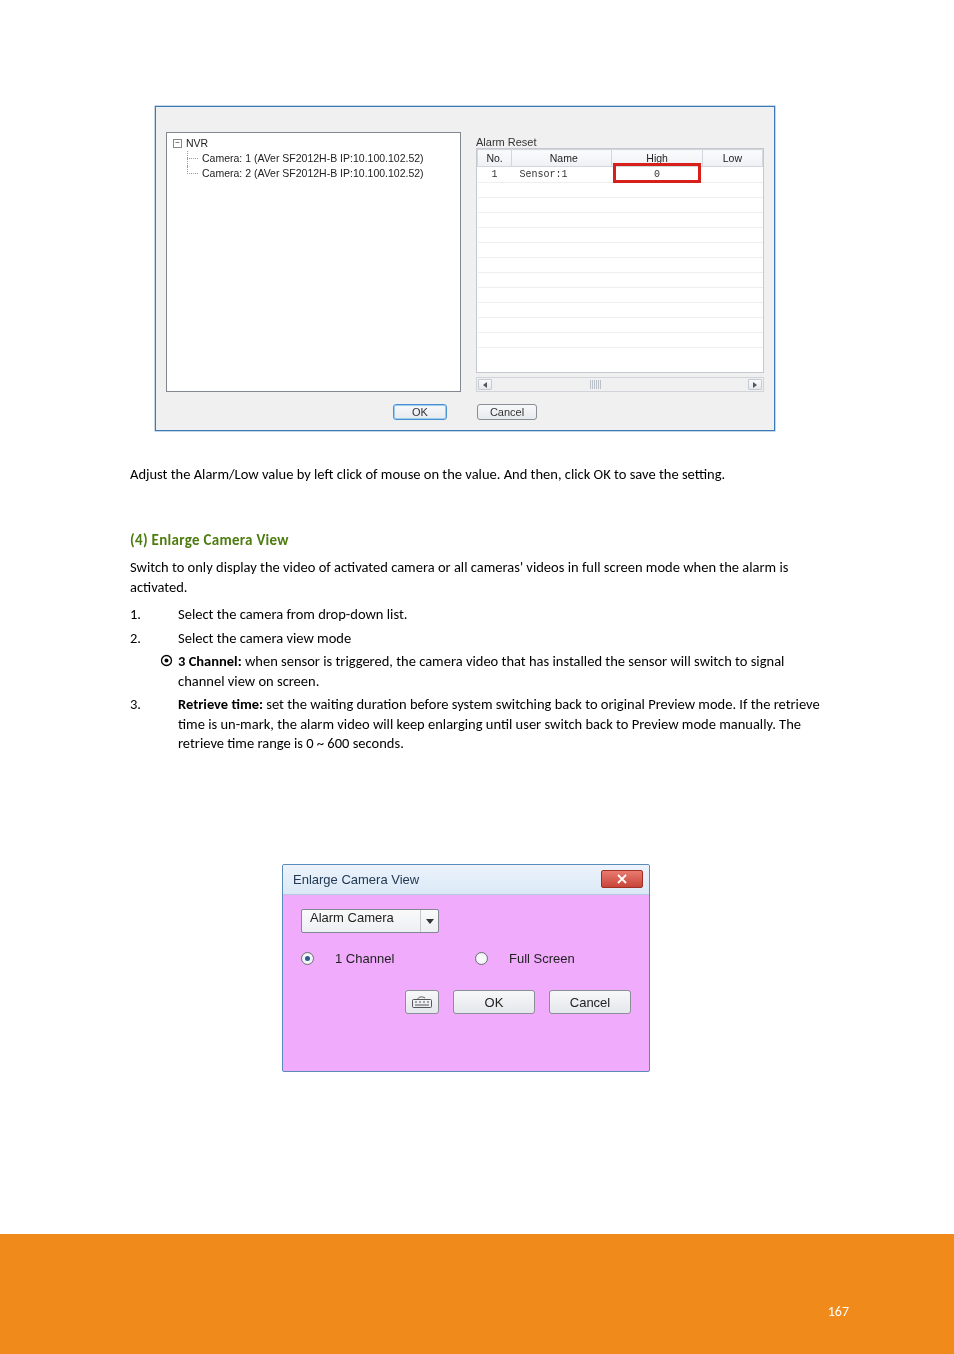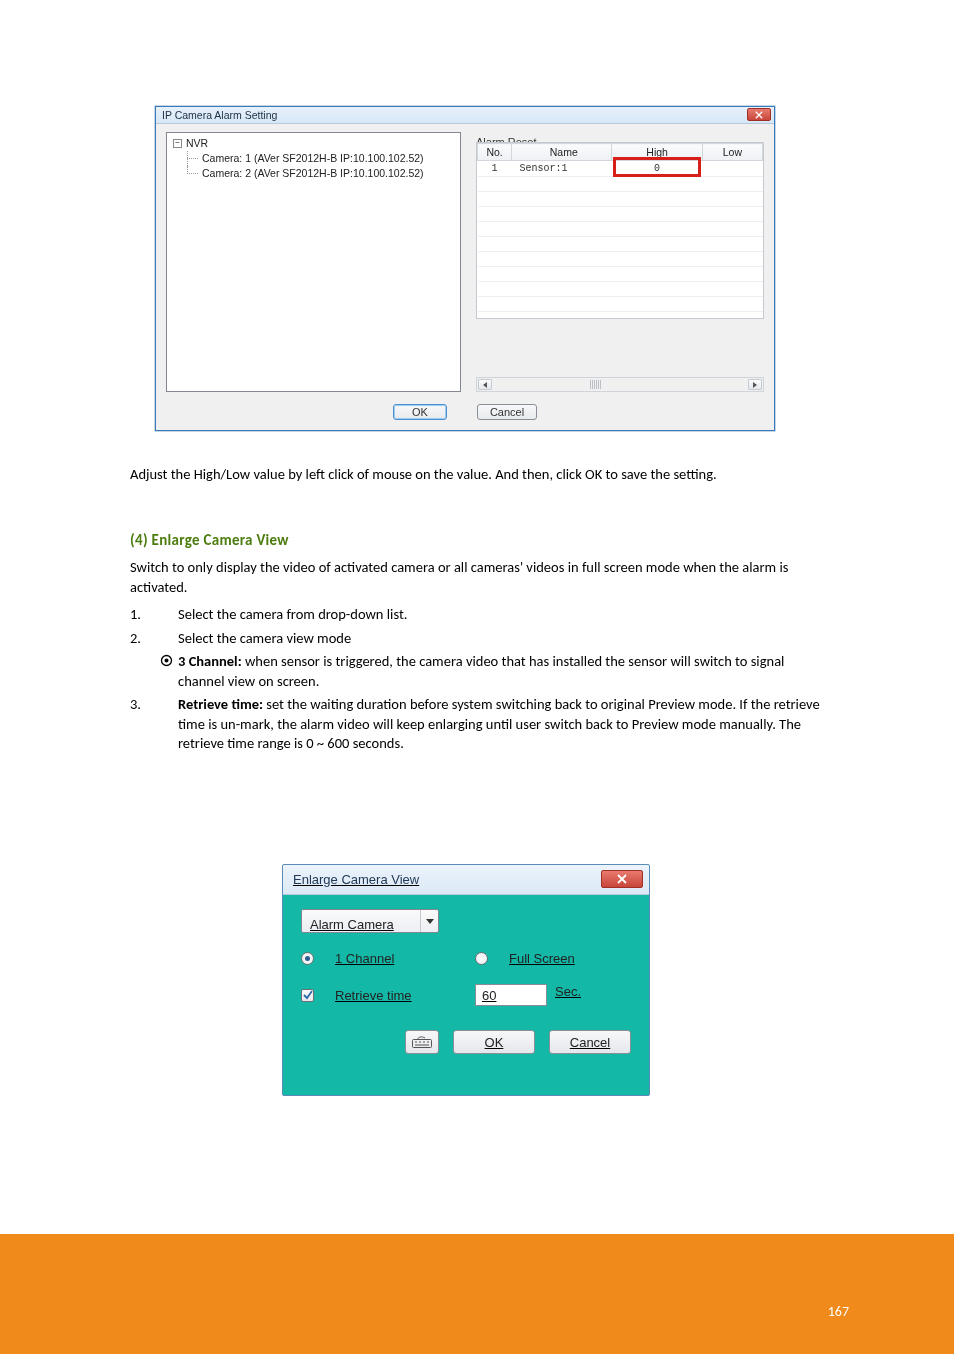--- a/index.html
+++ b/index.html
@@ -105,23 +105,23 @@
   .alarm-reset-label {
     position: absolute;
     left: 320px;
     top: 12px;
     font-size: 11px;
     color: #333;
   }
   .table-panel {
     position: absolute;
     left: 320px;
-    top: 18px;
+    top: 24px;
     width: 288px;
-    height: 177px;
+    height: 225px;
     border: 1px solid #c4c8cf;
     background: #fff;
     overflow: hidden;
   }
   .sensor-table {
     width: 100%;
     border-collapse: collapse;
     font-size: 10.5px;
     font-family: "Segoe UI", Tahoma, sans-serif;
   }
@@ -248,26 +248,25 @@
     width: 13px; height: 13px;
   }
   .bolded { font-weight: bold; }
 
   
   .dialog2 {
     position: absolute;
     left: 282px;
     top: 864px;
     width: 368px;
-    height: 232px;
+    height: 208px;
     border: 1px solid #5b8bb8;
-    background: #14b8a6;
+    background: #f0abfc;
     border-radius: 2px;
     overflow: hidden;
-    text-decoration: underline;
   }
   .titlebar2 {
     height: 30px;
     background: linear-gradient(#ecf3fb, #dbe9f6);
     border-bottom: 1px solid #b6c9de;
     display: flex;
     align-items: center;
     padding-left: 10px;
     position: relative;
   }
@@ -294,21 +293,21 @@
     padding: 14px 18px 12px 18px;
     font-size: 13px;
     color: #222;
   }
   .combo {
     width: 138px;
     height: 24px;
     border: 1px solid #828790;
     background: linear-gradient(#fafafa, #eceff3);
     display: flex;
-    align-items: flex-end;
+    align-items: flex-start;
     justify-content: space-between;
     padding-left: 8px;
     border-radius: 2px;
   }
   .combo .caret {
     width: 18px;
     height: 100%;
     display:flex; align-items:center; justify-content:center;
     border-left: 1px solid #c3c7ce;
   }
@@ -395,28 +394,20 @@
     right: 105px;
     color: #fff;
     font-family: Calibri, sans-serif;
     font-size: 14px;
   }
 </style>
 </head>
 <body>
 
 <div class="dialog1">
-  <div class="titlebar1">
-    <span class="title-text">IP Camera Alarm Setting</span>
-    <div class="close-btn1">
-      <svg viewBox="0 0 10 10">
-          <path d="M1 1 L9 9 M9 1 L1 9" stroke="#fff" stroke-width="1.6" fill="none"></path>
-        </svg>
-    </div>
-  </div>
   <div class="dialog1-body">
     <div class="tree-panel">
       <div class="tree-root">
         <span class="tree-box">−</span>
         <span>NVR</span>
       </div>
       <div class="tree-children">
         <div class="tree-child"><span>Camera: 1 (AVer SF2012H-B IP:10.100.102.52)</span></div>
         <div class="tree-child"><span>Camera: 2 (AVer SF2012H-B IP:10.100.102.52)</span></div>
       </div>
@@ -527,21 +518,21 @@
       </div>
     </div>
 
     <div class="dialog1-buttons">
       <button class="win-btn highlight">OK</button>
       <button class="win-btn">Cancel</button>
     </div>
   </div>
 </div>
 
-<div class="doc-text t-line1">Adjust the High/Low value by left click of mouse on the value. And then, click OK to save the setting.</div>
+<div class="doc-text t-line1">Adjust the Alarm/Low value by left click of mouse on the value. And then, click OK to save the setting.</div>
 
 <div class="doc-text h-4">(4) Enlarge Camera View</div>
 
 <div class="doc-text t-line3" style="top:558px;">Switch to only display the video of activated camera or all cameras' videos in full screen mode when the alarm is activated.</div>
 
 <div class="doc-text list-area" style="top:605px;">
   <div class="row">
     <span class="tick-num">1.</span>
     <span>Select the camera from drop-down list.</span>
   </div>
@@ -593,38 +584,20 @@
         </div>
       </div>
       <div class="right-col">
         <div class="radio-wrap">
           <span class="radio-circle"></span>
           <span>Full Screen</span>
         </div>
       </div>
     </div>
 
-    <div class="d2-row">
-      <div class="left-col">
-        <div class="check-wrap">
-          <span class="checkbox-sq">
-            <svg class="check-mark" viewBox="0 0 10 10">
-                <path d="M1 5 L4 8 L9 1" stroke="#2d6aa8" stroke-width="1.8" fill="none"></path>
-              </svg>
-          </span>
-          <span>Retrieve time</span>
-        </div>
-      </div>
-      <div class="right-col">
-        <div class="text-input">
-          <span>60</span>
-        </div>
-        <span>Sec.</span>
-      </div>
-    </div>
 
     <div class="dialog2-buttons">
       <div class="keyboard-btn">
         <svg width="20" height="12" viewBox="0 0 20 12">
           <rect x="0.5" y="3.5" width="19" height="8" rx="1" fill="none" stroke="#555"></rect>
           <path d="M3 6h2M7 6h2M11 6h2M15 6h2M3 9h14" stroke="#555" stroke-width="1"></path>
           <path d="M6 3 C6 1, 10 0, 13 2" fill="none" stroke="#555"></path>
         </svg>
       </div>
       <div class="win-btn2">

